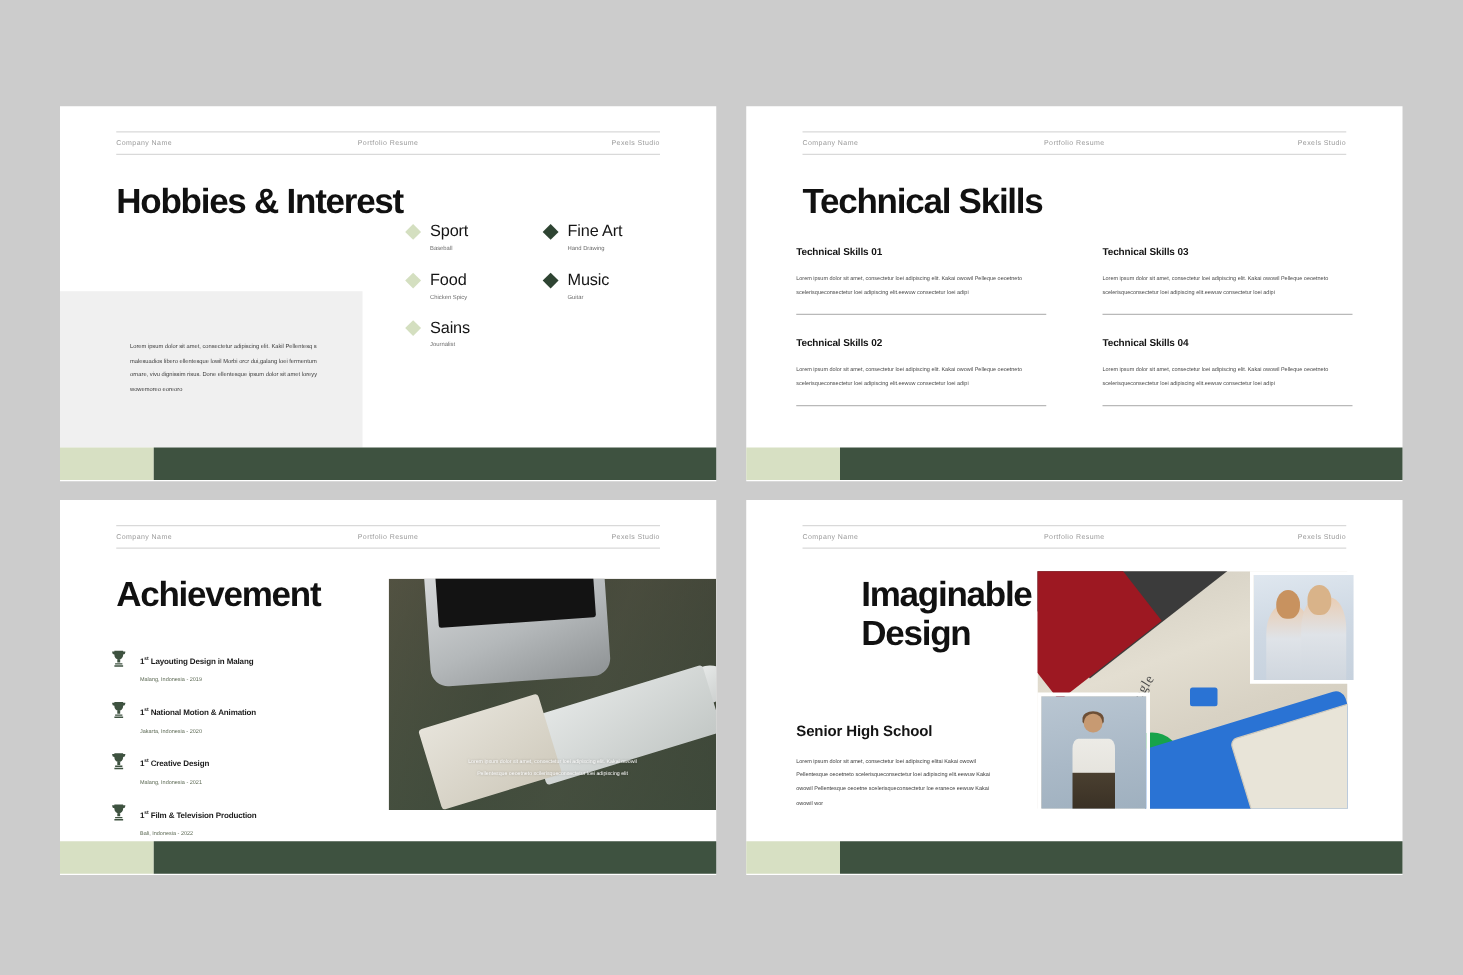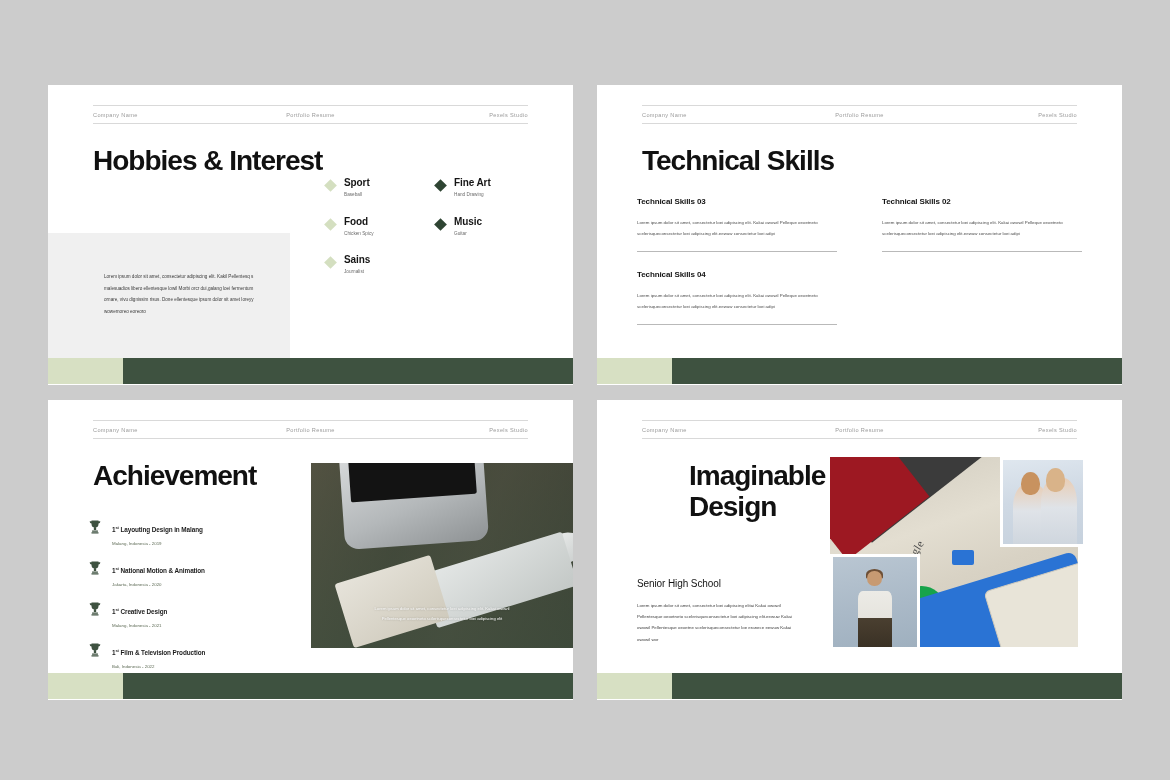--- a/index.html
+++ b/index.html
@@ -72,21 +72,21 @@
   }
   .diamond {
     width: 9px; height: 9px;
     transform: rotate(45deg);
     margin-top: 4px;
     flex: none;
   }
   .diamond.light { background: #d4dfc0; }
   .diamond.dark  { background: #2e4432; }
   .hobby .h-name {
-    font-size: 10px; font-weight: 700; color: #151515;
+    font-size: 13px; font-weight: 400; color: #151515;
     letter-spacing: -.1px; display: block;
   }
   .hobby .h-sub {
     font-size: 4.7px; color: #6c6c6c; display: block; margin-top: 4px;
   }
 
   
   .skills {
     position: absolute; left: 40px; top: 112px;
     width: 445px;
@@ -129,21 +129,21 @@
   }
   .ach-photo .cap {
     position: absolute; left: 18px; right: 18px; bottom: 24px;
     text-align: center; color: #ffffff; font-size: 4.2px; line-height: 2.4;
     text-shadow: 0 0 2px rgba(0,0,0,.35);
   }
 
   
   .shs { position: absolute; left: 40px; top: 178px; width: 165px; }
   .shs h3 {
-    font-size: 10px; font-weight: 400; color: #141414; margin-bottom: 11px;
+    font-size: 12px; font-weight: 700; color: #141414; margin-bottom: 11px;
     letter-spacing: -.1px;
   }
   .shs p { font-size: 4.4px; line-height: 2.55; color: #3d3d3d; }
   .collage { position: absolute; left: 233px; top: 57px; width: 292px; height: 193px; }
   .collage .ph { position: absolute; overflow: hidden; }
   .ph-google { left: 0; top: 0; width: 248px; height: 190px; }
   .ph-duo   { left: 170px; top: 0; width: 86px; height: 90px; border: 3px solid #fff; }
   .ph-model { left: 0; top: 97px; width: 90px; height: 96px; border: 3px solid #fff; }
 
   
@@ -325,20 +325,24 @@
   <div class="slide s2">
     <div class="hdr">
       <span class="h-left">Company Name</span>
       <span class="h-center">Portfolio Resume</span>
       <span class="h-right">Pexels Studio</span>
     </div>
 
     <h1 class="title">Technical Skills</h1>
 
     <div class="skills">
+      <div class="skill-box">
+        <h3>Technical Skills 01</h3>
+        <p>Lorem ipsum dolor sit amet, consectetur loei adipiscing elit. Kakai owowil Pelleque oeoetneto scelerisqueconsectetur loei adipiscing elit.eewuw consectetur loei adipi</p>
+      </div>
       <div class="skill-box">
         <h3>Technical Skills 03</h3>
         <p>Lorem ipsum dolor sit amet, consectetur loei adipiscing elit. Kakai owowil Pelleque oeoetneto scelerisqueconsectetur loei adipiscing elit.eewuw consectetur loei adipi</p>
       </div>
       <div class="skill-box">
         <h3>Technical Skills 02</h3>
         <p>Lorem ipsum dolor sit amet, consectetur loei adipiscing elit. Kakai owowil Pelleque oeoetneto scelerisqueconsectetur loei adipiscing elit.eewuw consectetur loei adipi</p>
       </div>
       <div class="skill-box">
         <h3>Technical Skills 04</h3>

